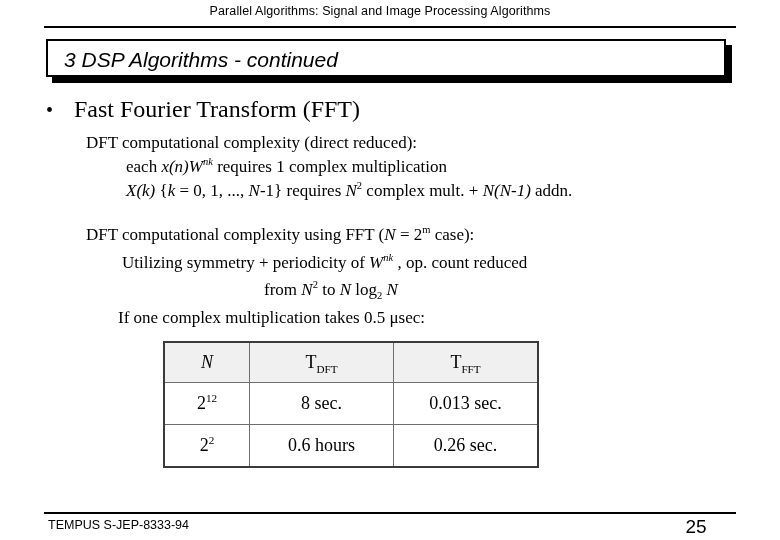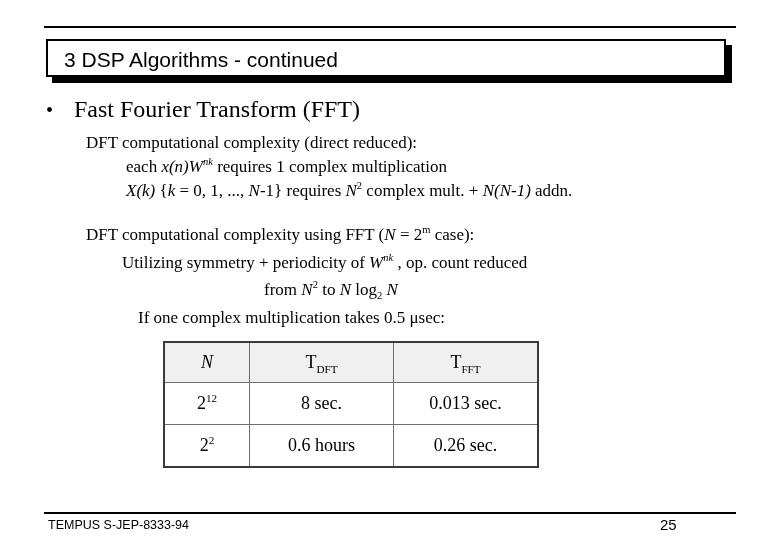--- a/index.html
+++ b/index.html
@@ -55,20 +55,21 @@
   }
   .title-box {
     position: absolute;
     left: 46px;
     top: 39px;
     width: 680px;
     height: 38px;
     background: #ffffff;
     border: 2px solid #000000;
     box-sizing: border-box;
+    font-style: italic;
   }
   .title-text {
     position: absolute;
     left: 16px;
     top: 7px;
     font-family: "Liberation Sans", sans-serif;
     font-size: 21px;
     white-space: nowrap;
   }
 
@@ -98,21 +99,21 @@
     white-space: nowrap;
   }
   .para1-l1 { left: 86px;  top: 132px; }
   .para1-l2 { left: 126px; top: 156px; }
   .para1-l3 { left: 126px; top: 180px; }
 
   .para2-l1 { left: 86px;  top: 224px; }
   .para2-l2 { left: 122px; top: 252px; }
   .para2-l3 { left: 264px; top: 279px; }
 
-  .para3-l1 { left: 138px; top: 307px; }
+  .para3-l1 { left: 118px; top: 307px; }
 
   i.var { font-style: italic; }
   sup.sp { font-size: 0.62em; vertical-align: super; line-height: 0; font-style: italic; }
   sup.spn { font-size: 0.62em; vertical-align: super; line-height: 0; font-style: normal; }
   sub.sb { font-size: 0.62em; vertical-align: sub; line-height: 0; font-style: normal; }
 
   
   .table-wrap {
     position: absolute;
     left: 163px;
@@ -155,30 +156,31 @@
     top: 518px;
     font-family: "Liberation Sans", sans-serif;
     font-size: 12.5px;
     white-space: nowrap;
   }
   .footer-right {
     position: absolute;
     left: 660px;
     top: 516px;
     width: 72px;
-    text-align: left;
-    font-family: "Liberation Sans", sans-serif;
-    font-size: 15px;
+    text-align: center;
+    font-family: "Liberation Sans", sans-serif;
+    font-size: 19px;
     white-space: nowrap;
   }
 </style>
 </head>
 <body>
 
 <div class="header">
+  <div class="header-text">Parallel Algorithms:  Signal and Image Processing Algorithms</div>
   <div class="header-rule"></div>
 </div>
 
 <div class="title-shadow"></div>
 <div class="title-box">
   <div class="title-text">3  DSP Algorithms - continued</div>
 </div>
 
 <div class="bullet-row">
   <span class="bullet-dot">•</span><span class="bullet-label">Fast Fourier Transform (FFT)</span>

